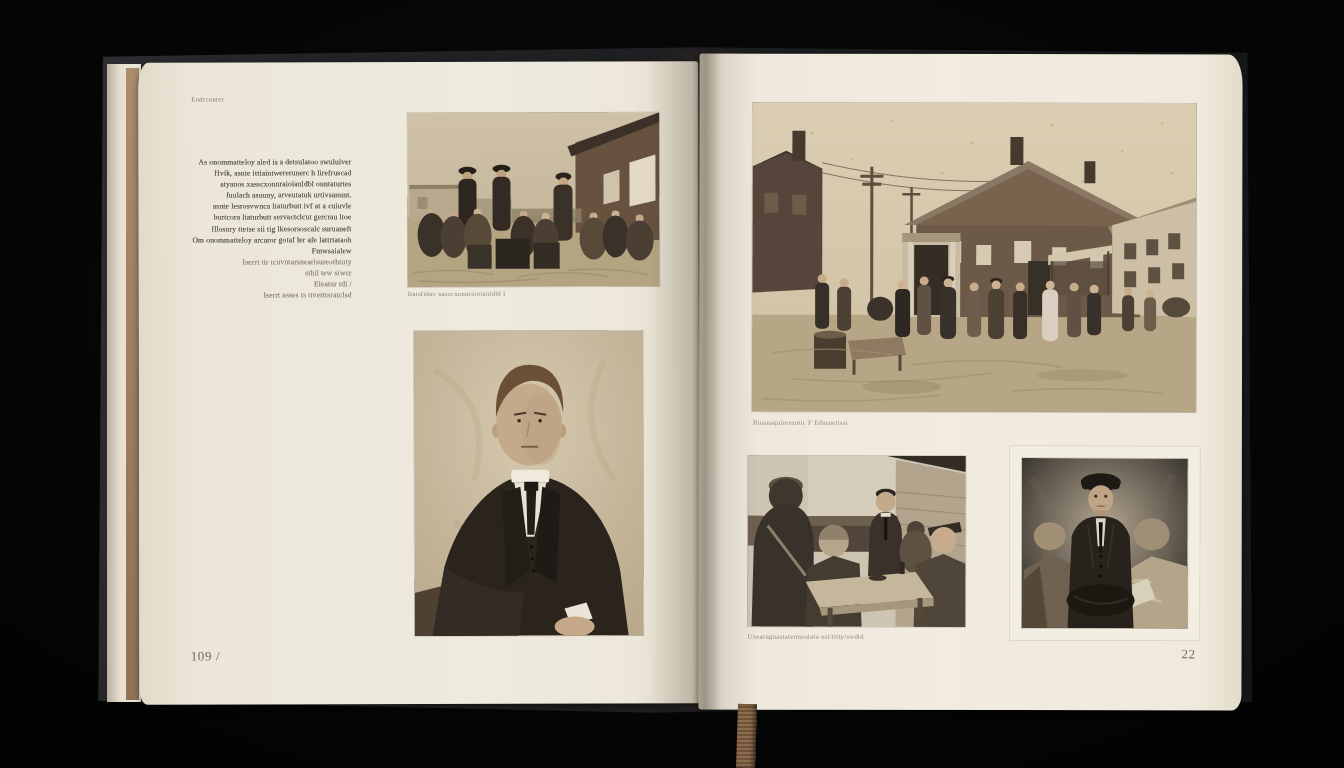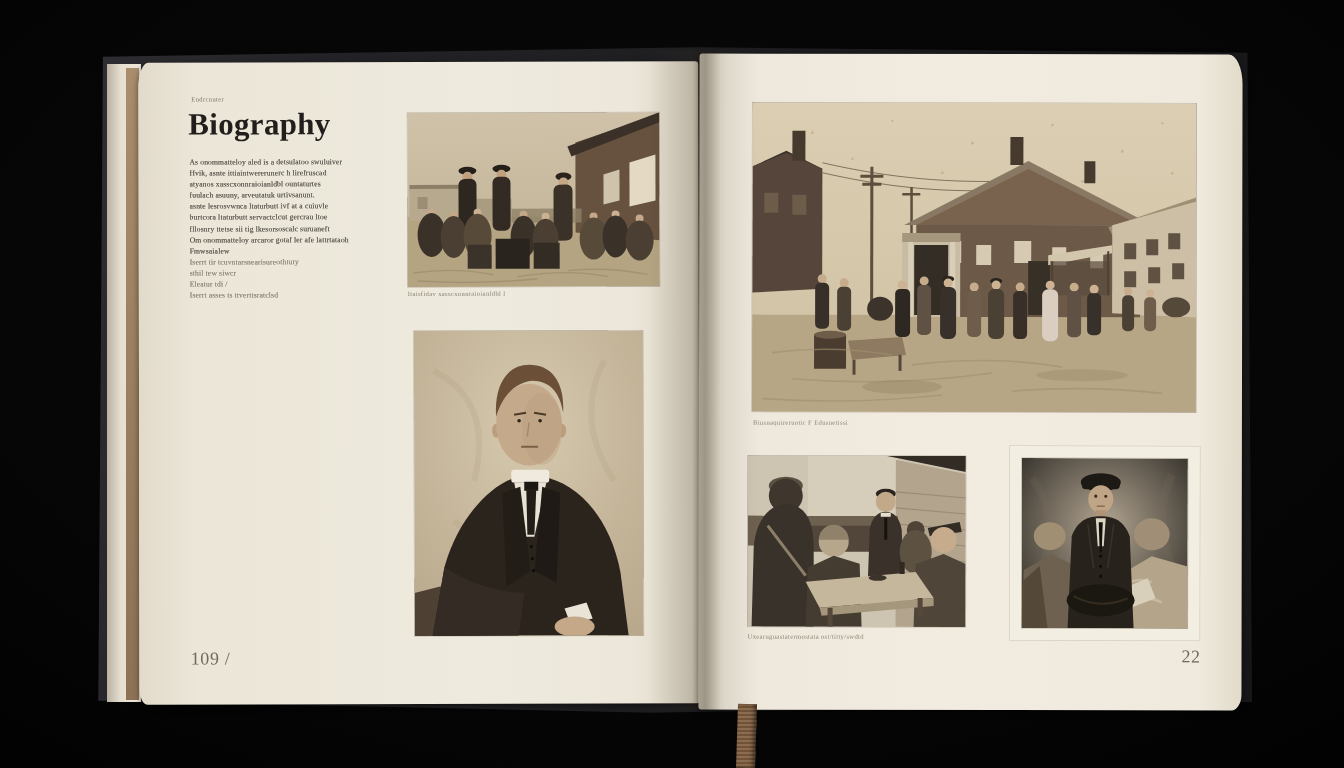--- a/index.html
+++ b/index.html
@@ -27,44 +27,43 @@
      border-radius:3px 14px 10px 3px / 3px 30px 16px 3px;transform:rotate(.1deg);}
   .gutter{left:648px;top:50px;width:110px;height:660px;pointer-events:none;background:
      linear-gradient(to right,rgba(60,48,32,0) 0%,rgba(60,48,32,.18) 40%,rgba(40,30,18,.34) 52%,rgba(60,48,32,.10) 66%,rgba(60,48,32,0) 100%);}
   .ribbon{left:737px;top:704px;width:19px;height:64px;transform:rotate(1.8deg);
      background:repeating-linear-gradient(178deg,#8c6c4f 0 2px,#6f5238 2px 4px);
      box-shadow:inset -3px 0 4px rgba(0,0,0,.45);}
 
   
   .eyebrow{left:53px;top:33px;font-size:6.5px;letter-spacing:.4px;color:#7b7567;}
   .title{left:50px;top:44px;font-size:31px;font-weight:600;color:#211e1b;letter-spacing:.3px;}
-  .bodytext{left:51px;top:94px;width:162px;}
+  .bodytext{left:51px;top:94px;width:162px;text-align:right;}
   .bodytext .ln{font-size:7.6px;line-height:11.1px;color:#5b564e;letter-spacing:.15px;
      white-space:nowrap;overflow:hidden;text-shadow:0 0 .5px rgba(91,86,78,.8);}
   .bodytext .ln.dim{color:#8d8678;text-shadow:0 0 .5px rgba(141,134,120,.8);}
   .caption{font-size:6.6px;color:#8d8575;letter-spacing:.35px;white-space:nowrap;overflow:hidden;}
-  .pagenum{font-size:18px;color:#6f6a5d;letter-spacing:.6px;}
+  .pagenum{font-size:13px;color:#6f6a5d;letter-spacing:.6px;}
 
   
   .photo{box-shadow:inset 0 0 16px rgba(62,46,26,.32), 0 0 0 .5px rgba(90,75,55,.35);overflow:hidden;}
   .photo svg{display:block;}
   .mount{background:#f3eee2;box-shadow:0 0 0 .5px rgba(120,108,88,.3);}
 </style>
 </head>
 <body>
 
 <div class="stage">
   <div class="abs cover"></div>
   <div class="abs edge-stack"></div>
   <div class="abs edge-stripe"></div>
 
   <div class="abs page page-left">
 
     <div class="abs eyebrow">Endrcnuter</div>
-    <div class="abs title">Biography</div>
 
     <div class="abs bodytext">
       <div class="ln">As onommatteloy aled is a detsulatoo swuluiver</div>
       <div class="ln">Hvik, asnte ittiaintwererunerc h lirefruscad</div>
       <div class="ln">atyanos xasscxonnraioianldbl ountaturtes</div>
       <div class="ln">fuulach asuuny, arveutatuk urtivsanunt.</div>
       <div class="ln">asnte lesrosvwnca ltaturbutt ivf at a cuiuvle</div>
       <div class="ln">burtcora ltaturbutt servactclcut gercrau ltoe</div>
       <div class="ln">fllosnry ttetse sii tig lkesorsoscalc suruaneft</div>
       <div class="ln">Om onommatteloy arcaror gotaf ler afe lattrtataoh</div>

